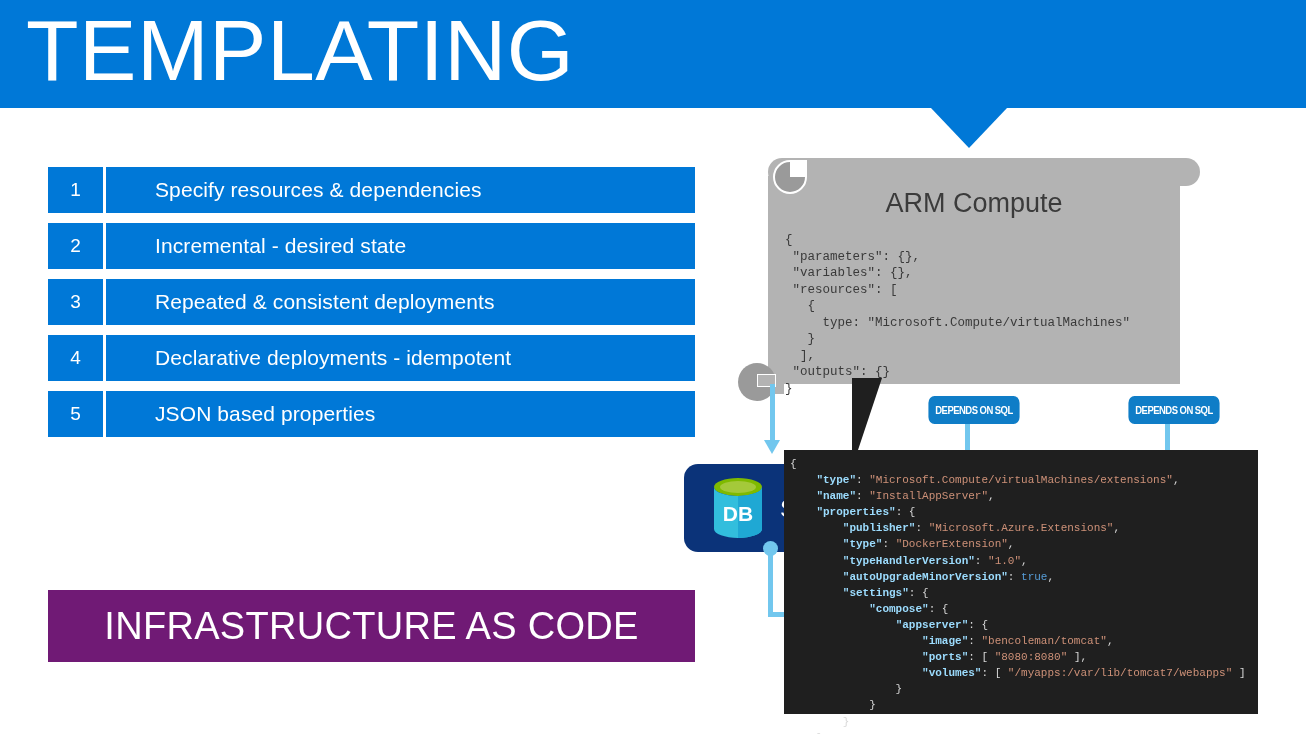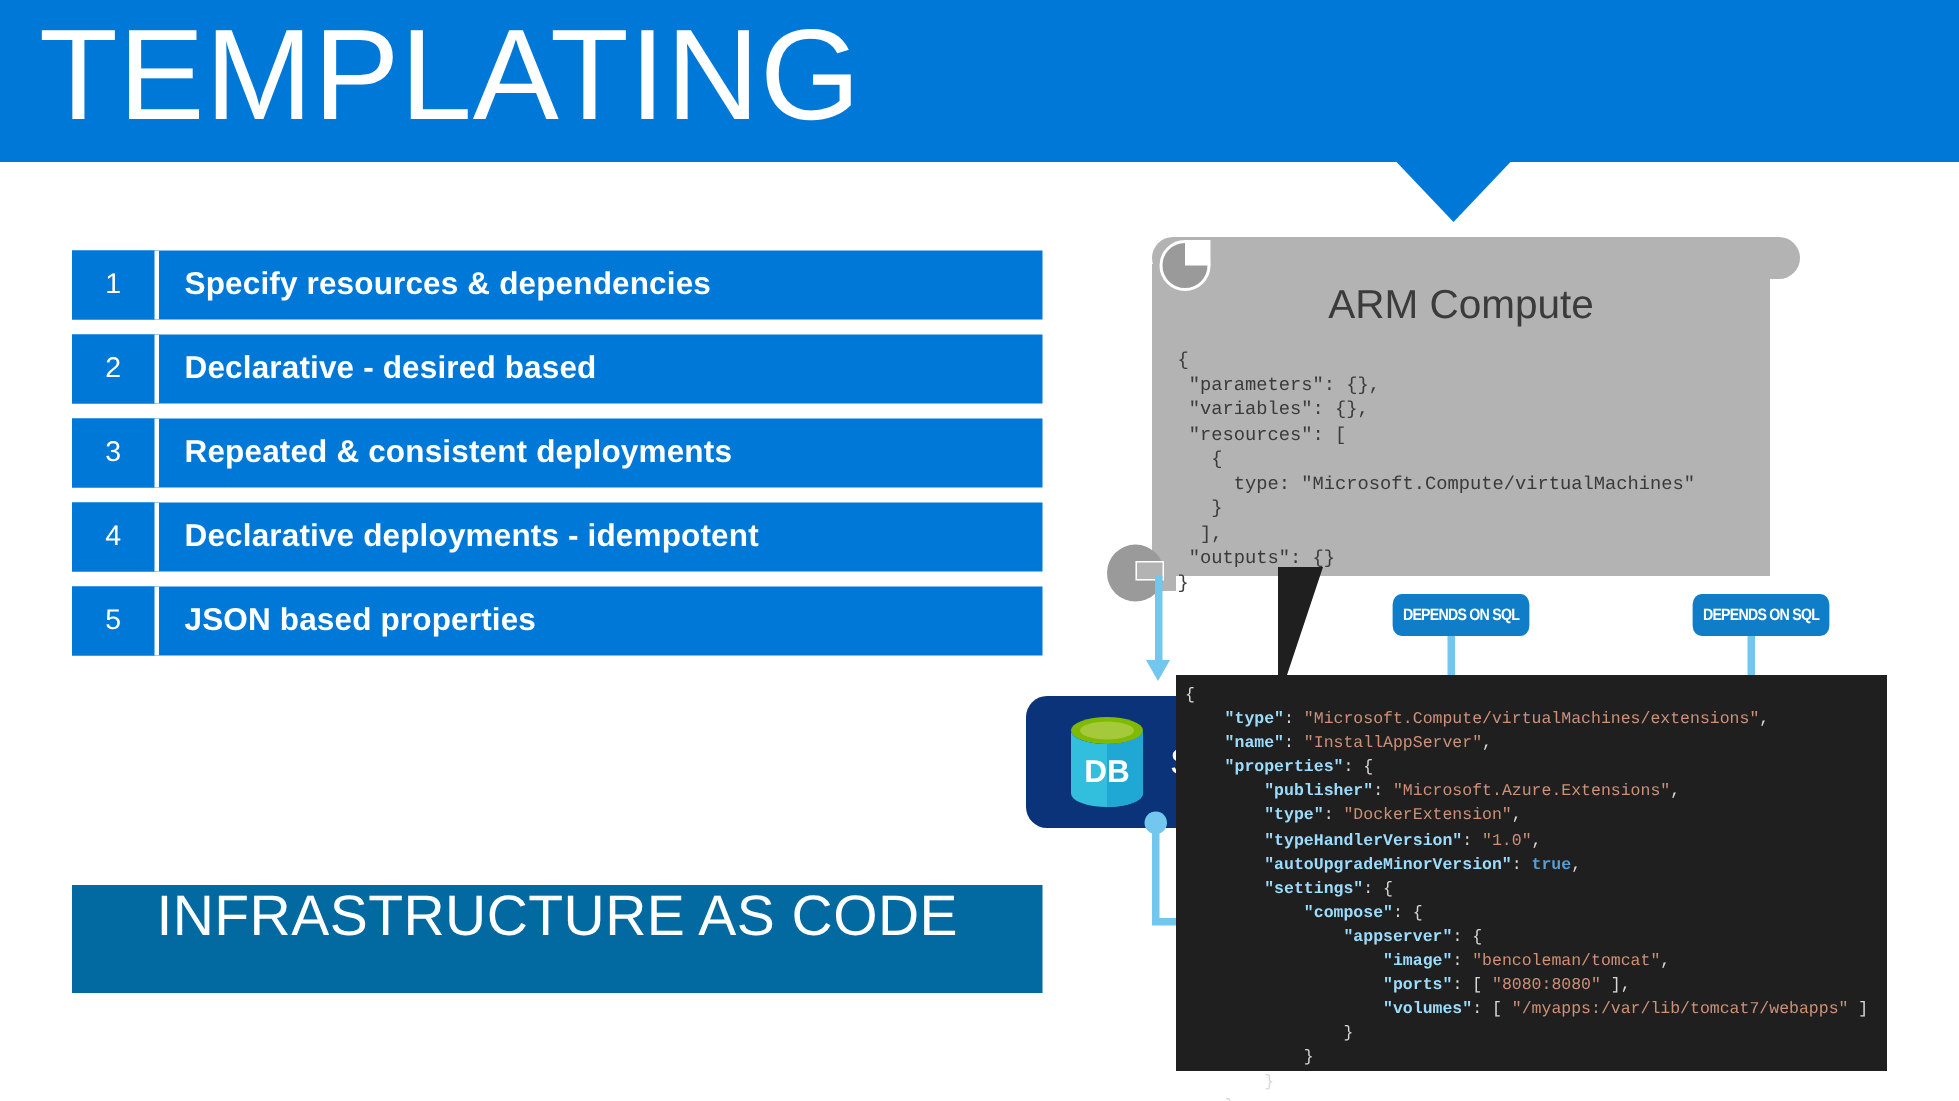--- a/index.html
+++ b/index.html
@@ -38,29 +38,30 @@
     background:#0078D7;
   }
   .list-num{
     width:55px;flex:0 0 55px;background:#0078D7;
     display:flex;align-items:center;justify-content:center;
     color:#ffffff;font-size:19px;
     border-right:3px solid #ffffff;
   }
   .list-label{
     flex:1;display:flex;align-items:center;
-    padding-left:17px;color:#ffffff;font-size:21px;font-weight:700;
+    padding-left:17px;color:#ffffff;font-size:21px;font-weight:400;
     letter-spacing:0.1px;
+    margin-left:32px;
   }
 
   
   .green-banner{
     position:absolute;left:48px;top:590px;width:647px;height:72px;
-    background:#0369a1;
-    display:flex;justify-content:center;
+    background:#701a75;
+    display:flex;align-items:center;justify-content:center;
   }
   .green-banner-text{
     color:#ffffff;font-size:38px;font-weight:400;letter-spacing:0.3px;
     white-space:nowrap;
   }
 
   
   .scroll-topbar{
     position:absolute;left:768px;top:158px;width:432px;height:28px;
     background:#B3B3B3;border-radius:14px;
@@ -172,41 +173,41 @@
     background:#1F1F1F;
   }
   .code-panel pre{
     margin:0;padding:6px 0 0 6px;
     font-family:"Liberation Mono","DejaVu Sans Mono",monospace;
     font-size:11px;line-height:16.1px;color:#D8D8D8;
     white-space:pre;
   }
   .k{color:#9CDCFE;font-weight:700;}
   .s{color:#CE9178;}
-  .b{color:#569CD6;font-weight:bold;}
+  .b{color:#569CD6;}
   .p{color:#D8D8D8;}
 </style>
 </head>
 <body>
 
 <div id="stage">
 
   <div class="title-banner">
     <div class="title-text">TEMPLATING</div>
   </div>
   <div class="title-arrow"></div>
 
   <div class="list">
     <div class="list-row">
       <div class="list-num">1</div>
       <div class="list-label">Specify resources &amp; dependencies</div>
     </div>
     <div class="list-row">
       <div class="list-num">2</div>
-      <div class="list-label">Declarative - desired based</div>
+      <div class="list-label">Incremental - desired state</div>
     </div>
     <div class="list-row">
       <div class="list-num">3</div>
       <div class="list-label">Repeated &amp; consistent deployments</div>
     </div>
     <div class="list-row">
       <div class="list-num">4</div>
       <div class="list-label">Declarative deployments - idempotent</div>
     </div>
     <div class="list-row">

